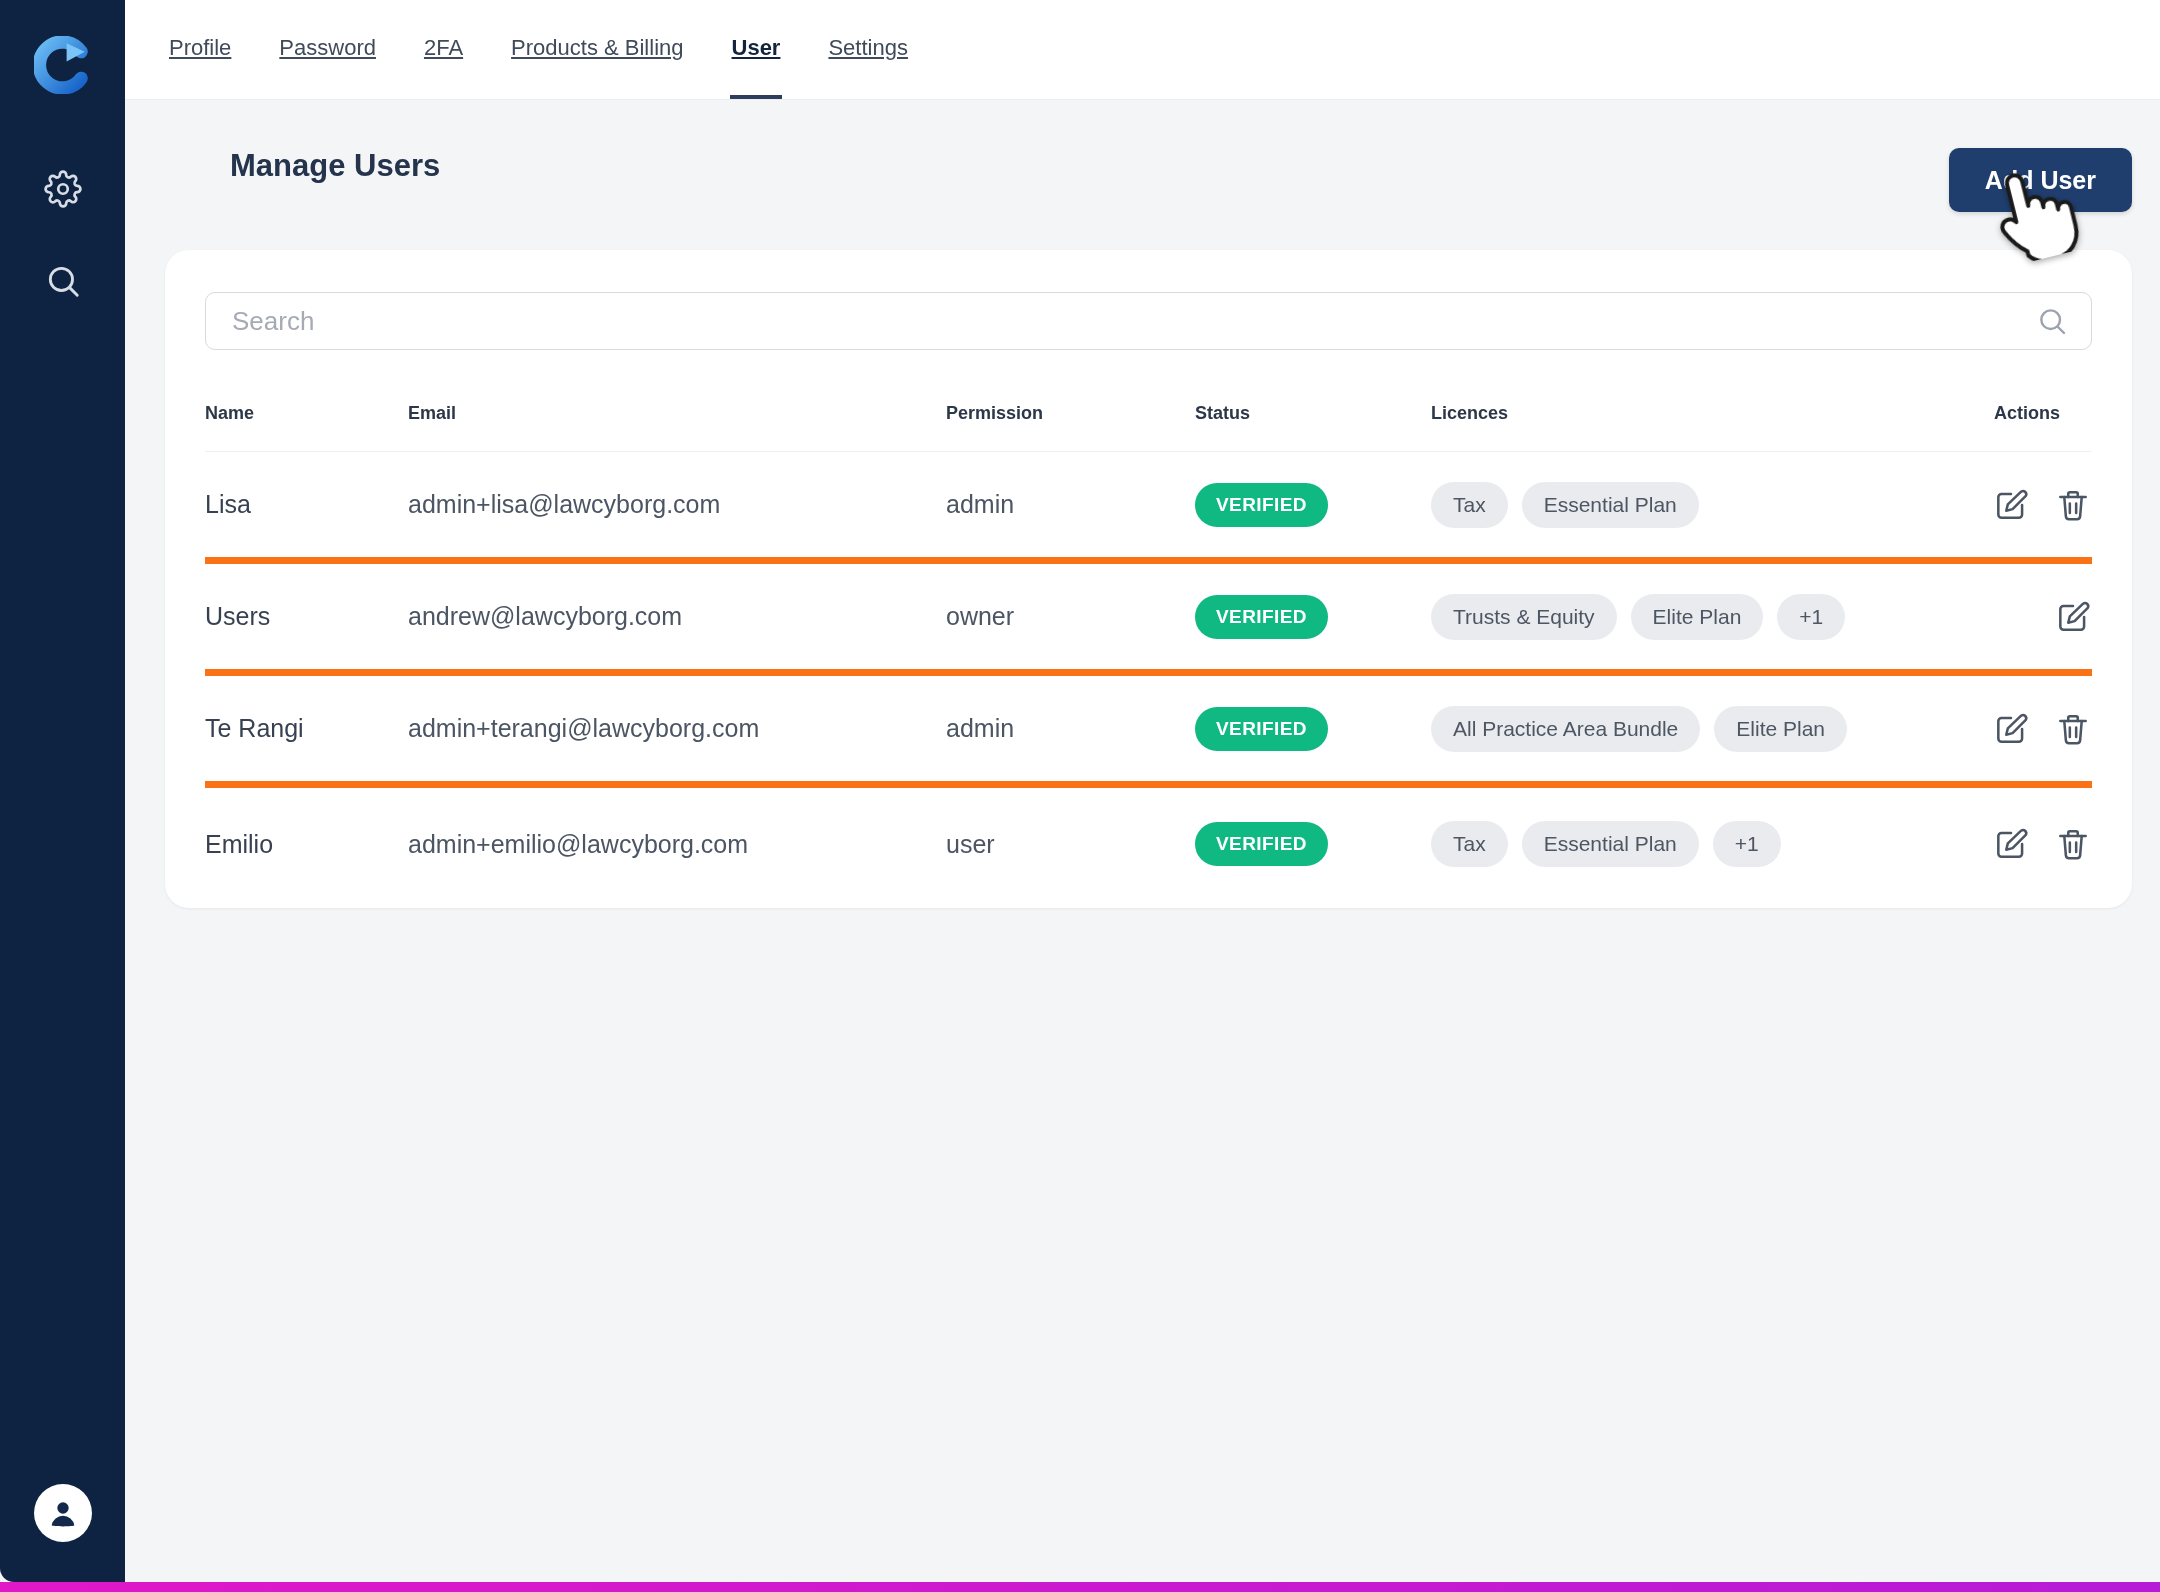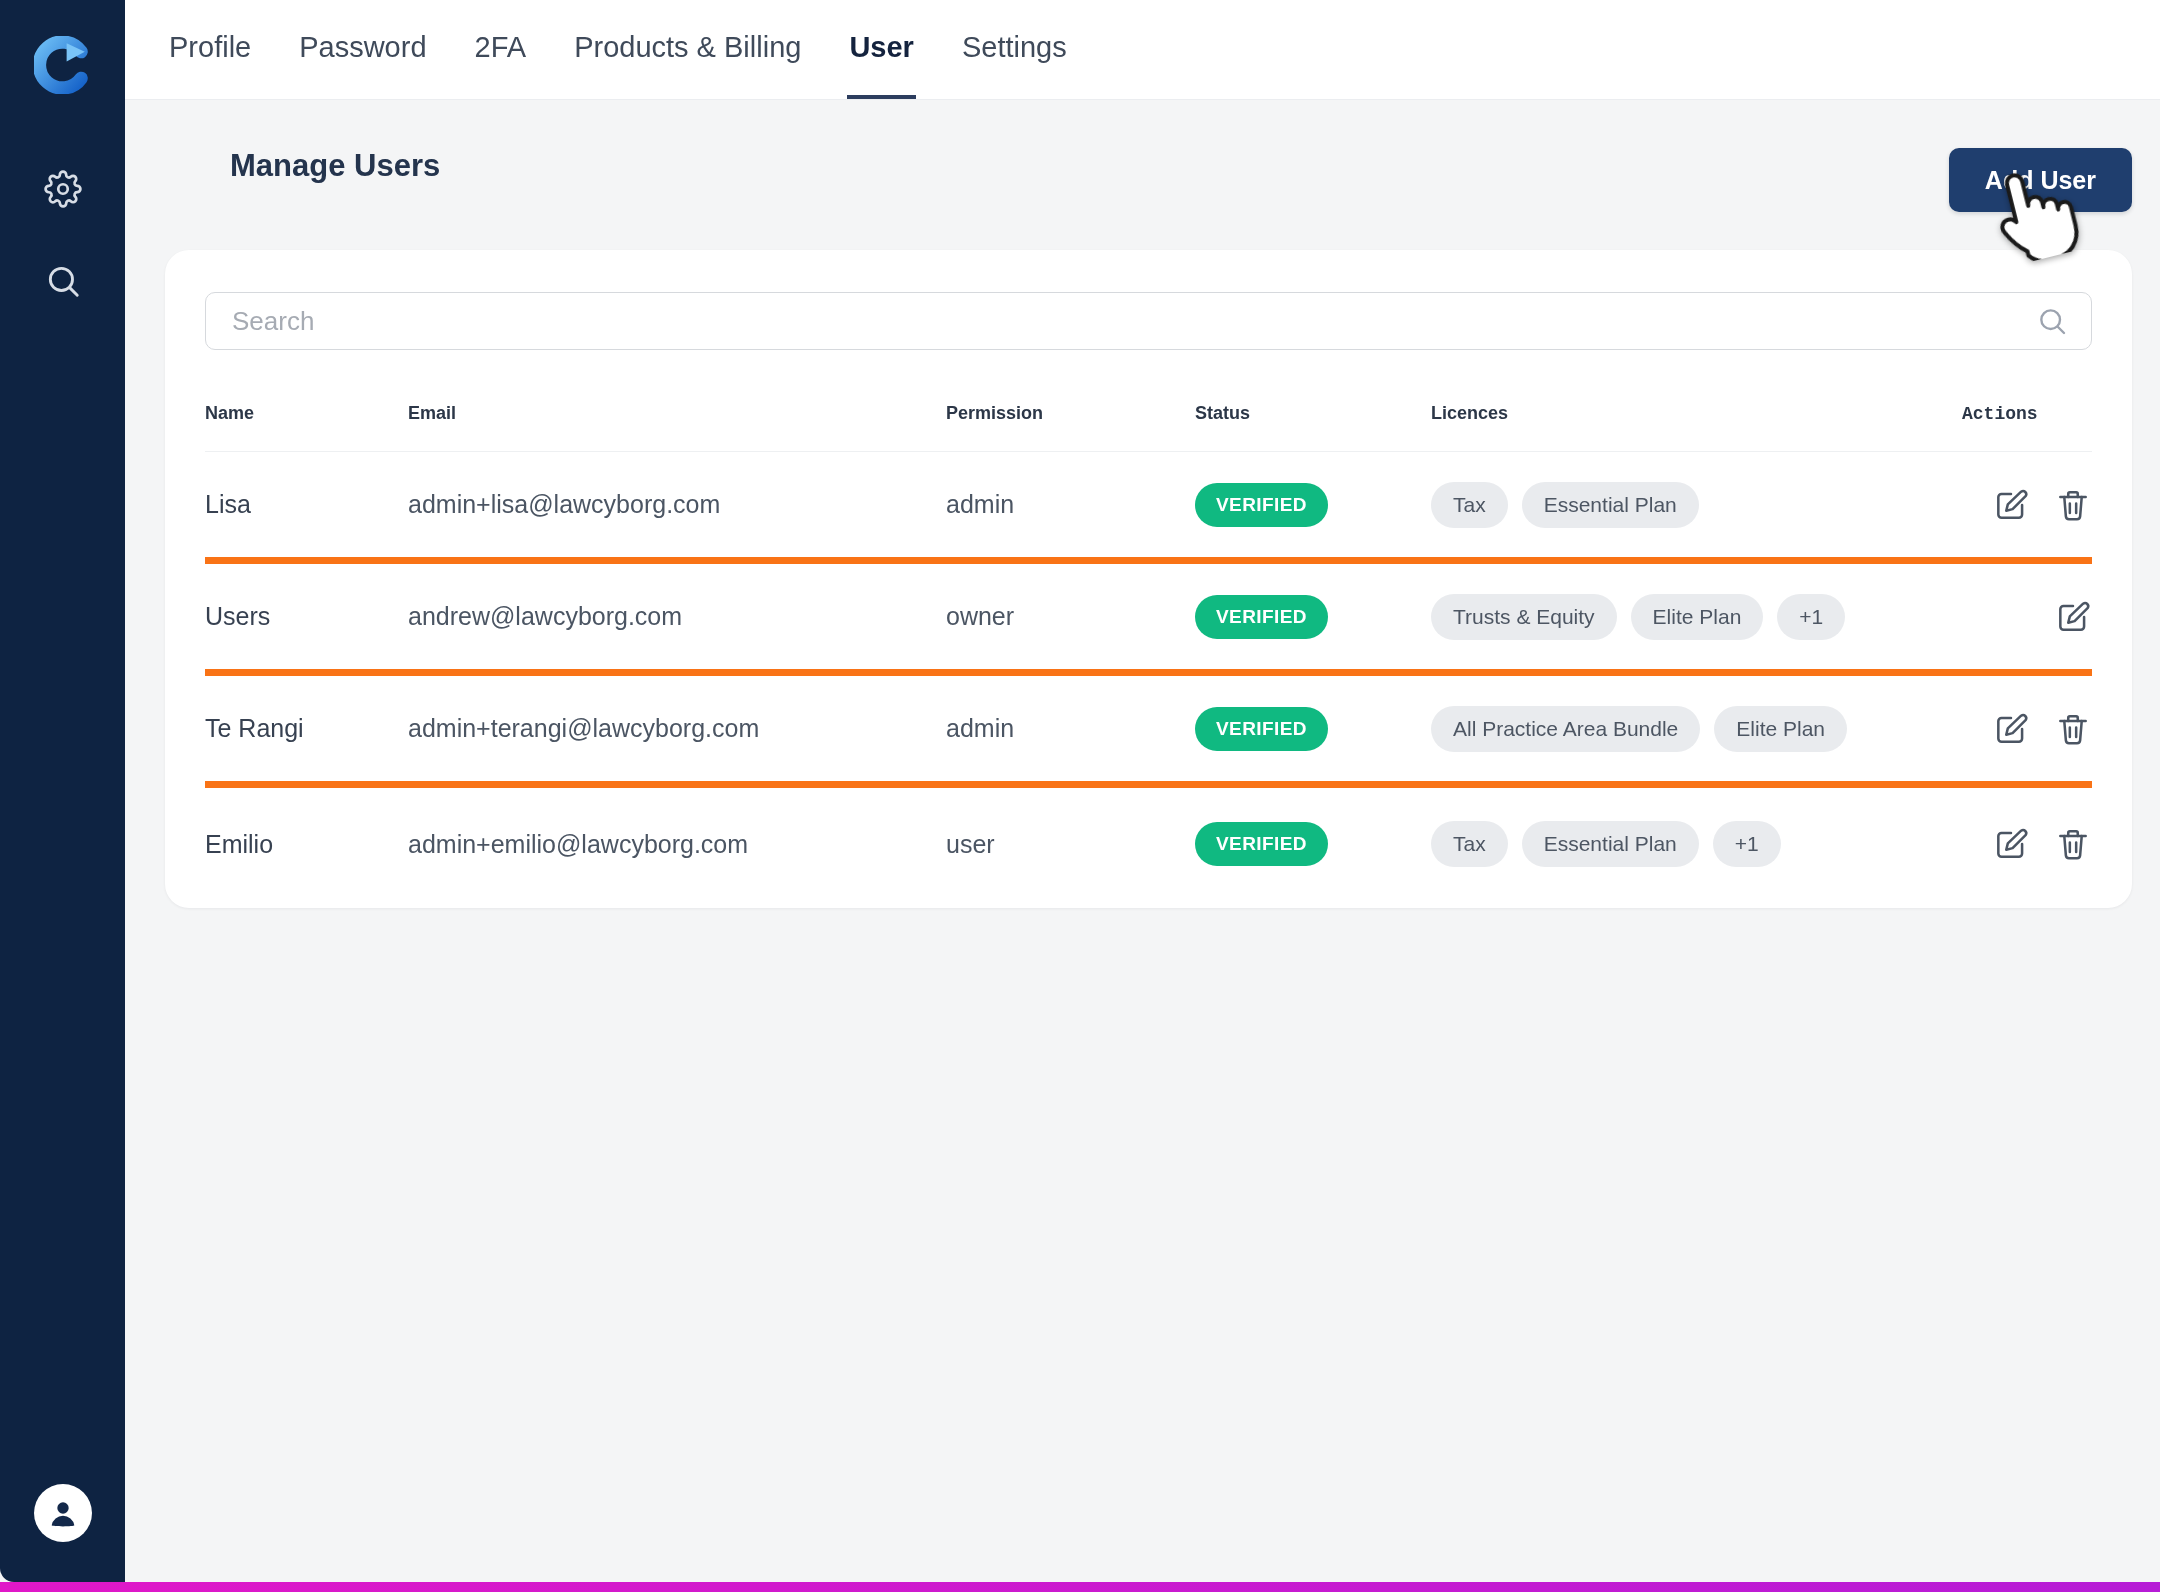--- a/index.html
+++ b/index.html
@@ -26,22 +26,22 @@
   .avatar { width:58px; height:58px; border-radius:50%; background:#ffffff;
     display:flex; align-items:center; justify-content:center; }
   .avatar svg { width:40px; height:40px; }
 
   
   .main { margin-left:125px; position:relative; z-index:1; }
   .topnav {
     height:100px; background:#ffffff; border-bottom:1px solid #ebedf0;
     display:flex; align-items:stretch; padding-left:42px; gap:44px;
   }
-  .tab { display:flex; align-items:center; font-size:29px; color:#3f4a5a;
-    border-bottom:4px solid transparent; padding:15px 2px; cursor:pointer; }
+  .tab { display:flex; align-items:center; font-size:22px; color:#3f4a5a;
+    border-bottom:4px solid transparent; padding:15px 2px; cursor:pointer;text-decoration:underline; }
   .tab.active { color:#14233e; font-weight:700; border-bottom-color:#2c3d5e; }
 
   
   .page-header { display:flex; justify-content:space-between; align-items:flex-start;
     padding:48px 28px 38px 105px; }
   .page-title { font-size:31px; font-weight:700; color:#24344d; }
   .add-user-btn {
     background:#1f3e6e; color:#ffffff; font-size:25px; font-weight:700;
     height:64px; padding:0 36px; border:none; border-radius:10px;
     display:flex; align-items:center; cursor:pointer;
@@ -65,21 +65,21 @@
     font-family:"Liberation Sans", sans-serif; background:#fff;
   }
   .search-input::placeholder { color:#a6abb3; }
   .search-icon { position:absolute; right:24px; top:50%; transform:translateY(-50%);
     width:32px; height:32px; }
 
   .grid-row { display:grid; grid-template-columns:203px 538px 249px 236px 1fr 130px;
     align-items:center; }
   .thead { margin-top:26px; height:76px; border-bottom:1px solid #eef0f2;
     font-weight:700; font-size:18px; color:#2c3748; }
-  .thead .h-actions { text-align:left;font-family:Liberation Mono, monospace; }
+  .thead .h-actions { text-align:center; }
   .trow { height:112px; border-bottom:7px solid #f97316; font-size:25px; }
   .trow:last-child { border-bottom:none; }
   .name-cell { color:#374151; }
   .email-cell, .perm-cell { color:#4b5563; }
   .badge { display:inline-block; background:#10b981; color:#fff; font-size:19px;
     font-weight:700; letter-spacing:.4px; padding:11px 21px; border-radius:999px; }
   .pills { display:flex; gap:14px; align-items:flex-start; }
   .pill { background:#e9ebee; color:#4d5663; font-size:21px; padding:11px 22px;
     border-radius:999px; white-space:nowrap; }
   .actions-cell { display:flex; gap:24px; justify-content:flex-end; }

